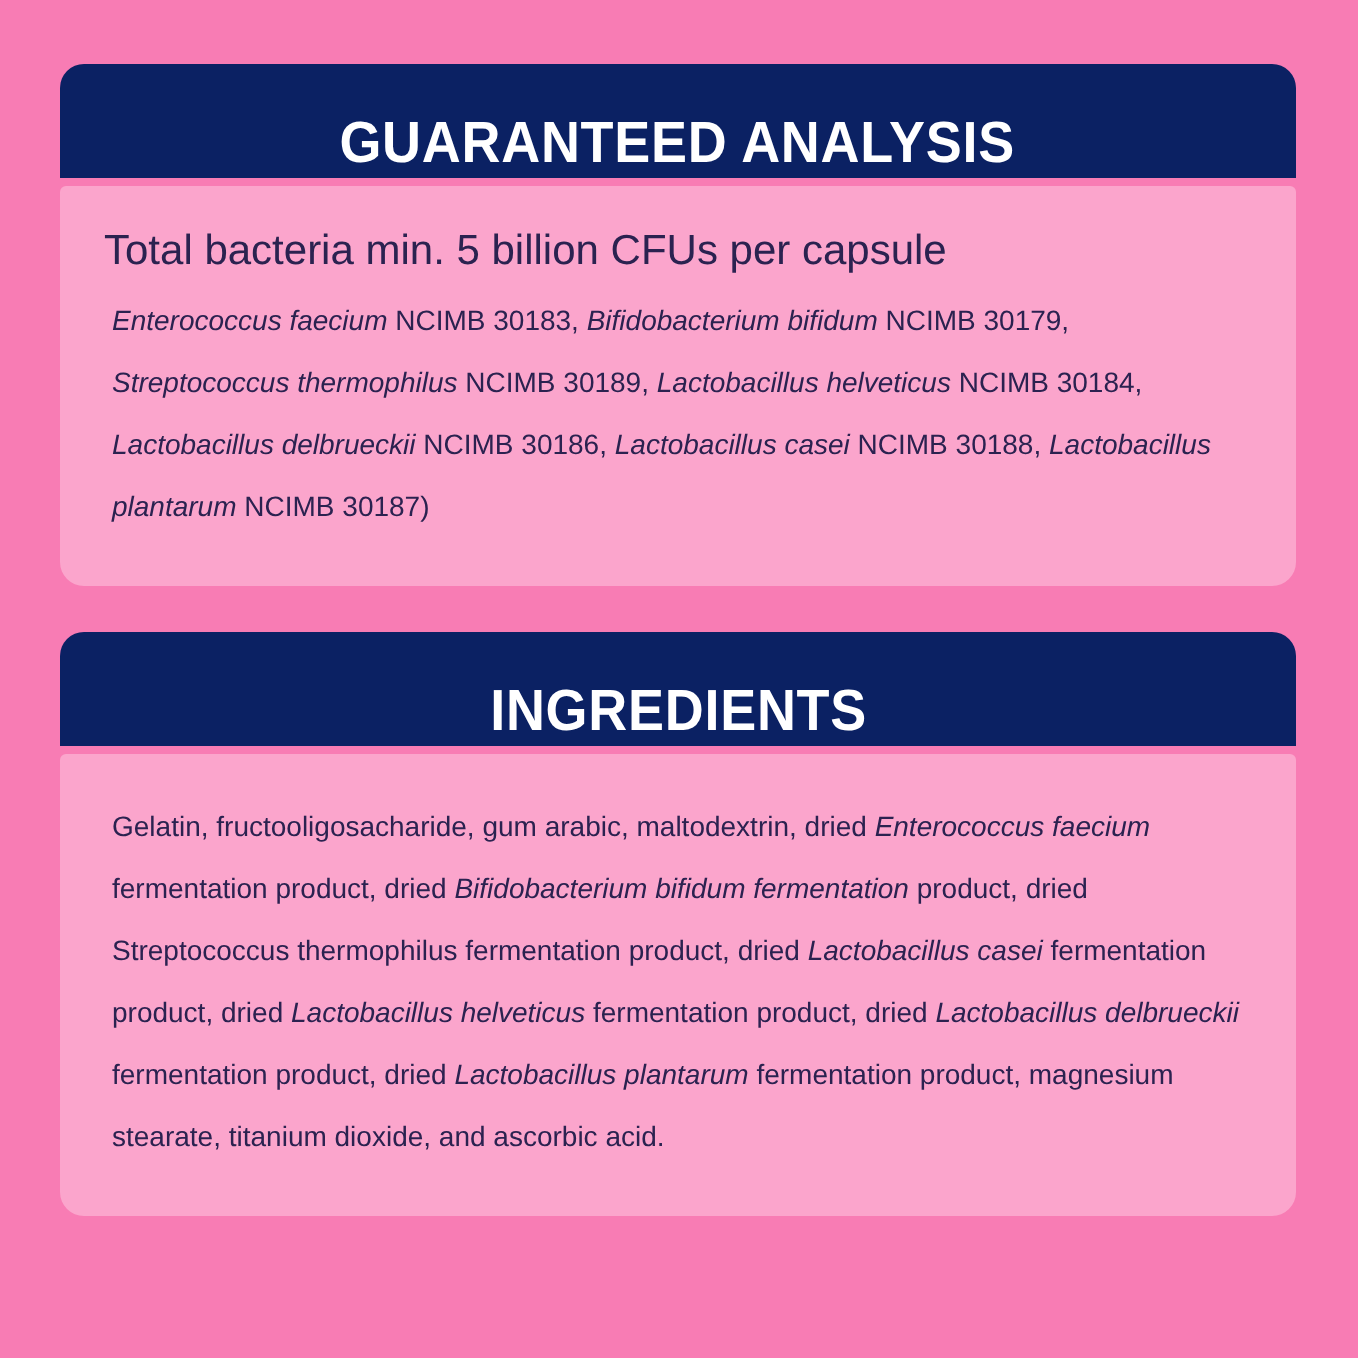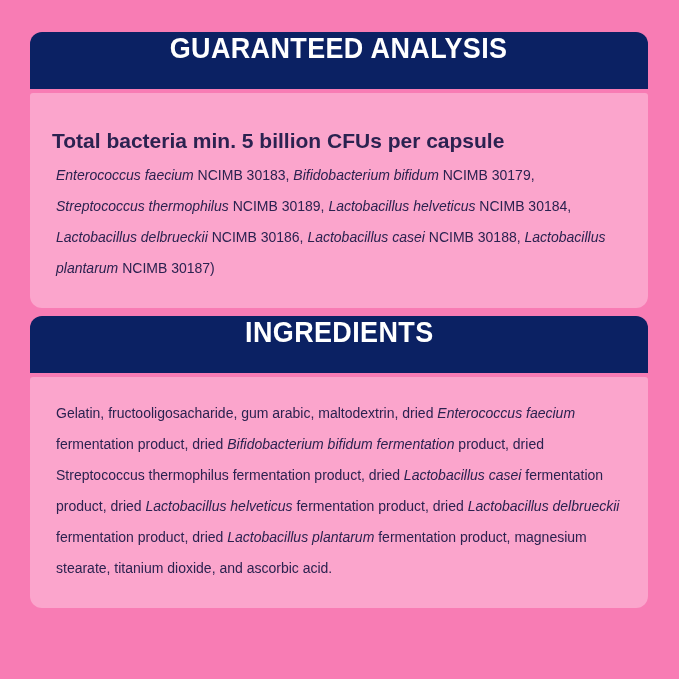--- a/index.html
+++ b/index.html
@@ -21,21 +21,21 @@
   }
   .panel-wrap.second {
     top: 316px;
   }
   .section-header {
     background: #0b2163;
     border-top-left-radius: 12px;
     border-top-right-radius: 12px;
     height: 57px;
     display: flex;
-    align-items: flex-start;
+    align-items: flex-end;
     justify-content: center;
     box-sizing: border-box;
   }
   .section-header .title {
     color: #ffffff;
     font-size: 29px;
     font-weight: bold;
     letter-spacing: 0.4px;
     text-transform: uppercase;
     font-family: "Liberation Sans Narrow", "Liberation Sans", sans-serif;
@@ -49,23 +49,23 @@
     border-bottom-right-radius: 12px;
     box-sizing: border-box;
     padding: 17px 22px 20px 22px;
     margin-top: 4px;
     border-top-left-radius: 3px;
     border-top-right-radius: 3px;
   }
   .lead-line {
     color: #2b2250;
     font-size: 21px;
-    font-weight: bold;
+    font-weight: normal;
     line-height: 31px;
-    margin: 15px 0 1px 0;
+    margin: 0 0 1px 0;
   }
   .body-text {
     color: #2b2250;
     font-size: 14px;
     line-height: 31px;
     margin: 4px;
   }
   .body-text i, .lead-line i {
     font-style: italic;
   }

